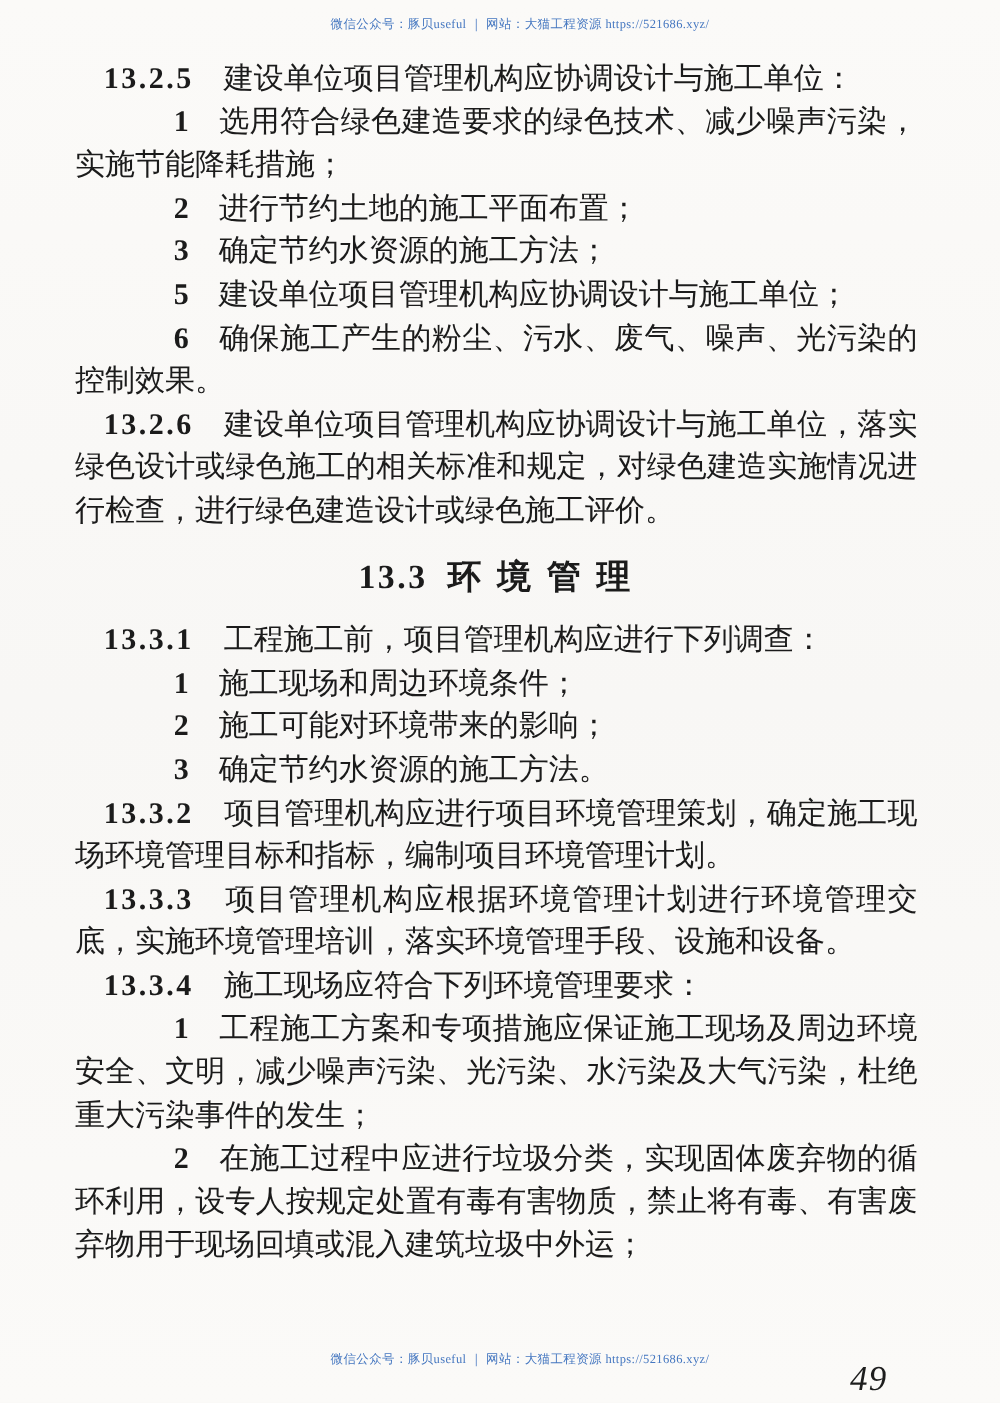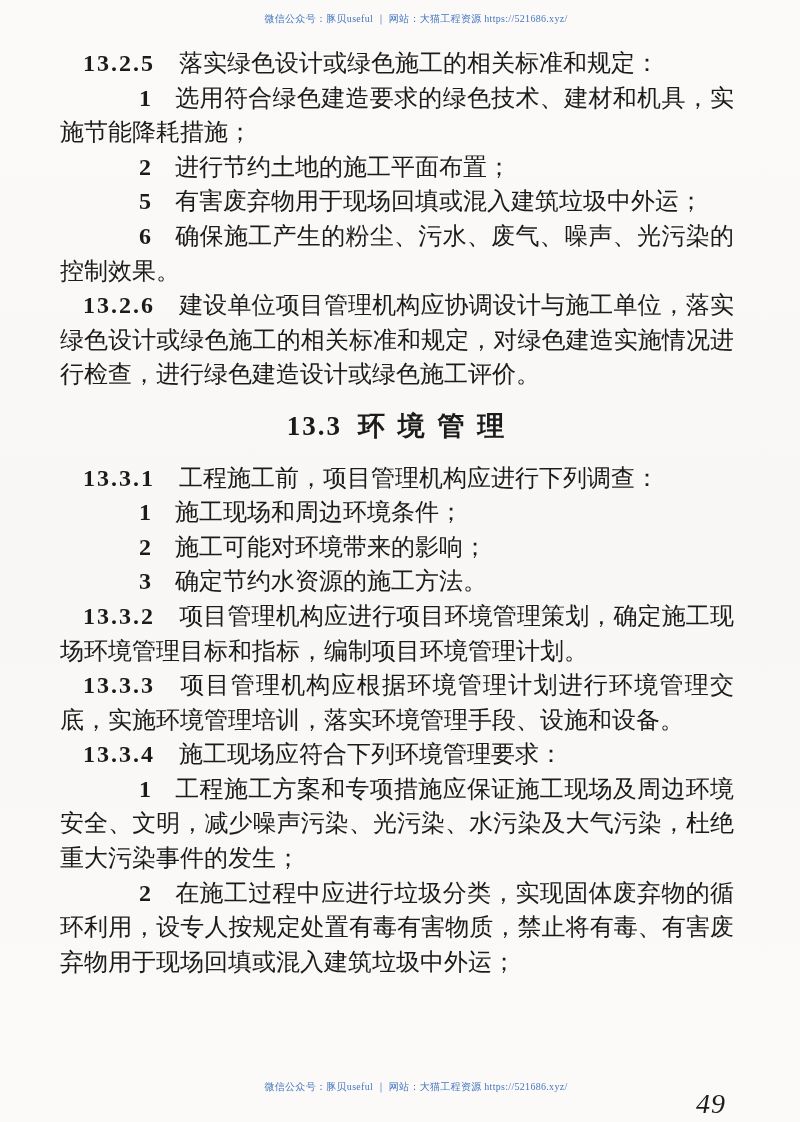--- a/index.html
+++ b/index.html
@@ -62,35 +62,35 @@
   h2.section-heading .htext { letter-spacing: 3px; }
   .page-number {
     position: absolute;
     left: 680px;
     top: 1088px;
     font-size: 28px;
     font-style: italic;
     font-family: "Liberation Serif", "DejaVu Serif", serif;
     color: #1d1d1d;
     letter-spacing: 1px;
-    margin-left: 16px;
   }
 </style>
 </head>
 <body>
 
 <div class="page">
 
   <div class="watermark header">微信公众号：豚贝useful ｜ 网站：大猫工程资源 https://521686.xyz/</div>
 
   <main class="doc-body" id="content">
-      <p class="clause"><b class="num">13.2.5</b><span>落实绿色设计或绿色施工的相关标准和规定：</span></p>
-      <p class="item"><b class="num">1</b><span>选用符合绿色建造要求的绿色技术、建材和机具，实施节能降耗措施；</span></p>
+      <p class="clause"><b class="num">13.2.5</b><span>建设单位项目管理机构应协调设计与施工单位：</span></p>
+      <p class="item"><b class="num">1</b><span>选用符合绿色建造要求的绿色技术、减少噪声污染，实施节能降耗措施；</span></p>
       <p class="item"><b class="num">2</b><span>进行节约土地的施工平面布置；</span></p>
-      <p class="item"><b class="num">5</b><span>有害废弃物用于现场回填或混入建筑垃圾中外运；</span></p>
+      <p class="item"><b class="num">3</b><span>确定节约水资源的施工方法；</span></p>
+      <p class="item"><b class="num">5</b><span>建设单位项目管理机构应协调设计与施工单位；</span></p>
       <p class="item"><b class="num">6</b><span>确保施工产生的粉尘、污水、废气、噪声、光污染的控制效果。</span></p>
       <p class="clause"><b class="num">13.2.6</b><span>建设单位项目管理机构应协调设计与施工单位，落实绿色设计或绿色施工的相关标准和规定，对绿色建造实施情况进行检查，进行绿色建造设计或绿色施工评价。</span></p>
       <h2 class="section-heading"><span class="hnum">13.3</span><span class="htext">环 境 管 理</span></h2>
       <p class="clause"><b class="num">13.3.1</b><span>工程施工前，项目管理机构应进行下列调查：</span></p>
       <p class="item"><b class="num">1</b><span>施工现场和周边环境条件；</span></p>
       <p class="item"><b class="num">2</b><span>施工可能对环境带来的影响；</span></p>
       <p class="item"><b class="num">3</b><span>确定节约水资源的施工方法。</span></p>
       <p class="clause"><b class="num">13.3.2</b><span>项目管理机构应进行项目环境管理策划，确定施工现场环境管理目标和指标，编制项目环境管理计划。</span></p>
       <p class="clause"><b class="num">13.3.3</b><span>项目管理机构应根据环境管理计划进行环境管理交底，实施环境管理培训，落实环境管理手段、设施和设备。</span></p>
       <p class="clause"><b class="num">13.3.4</b><span>施工现场应符合下列环境管理要求：</span></p>

